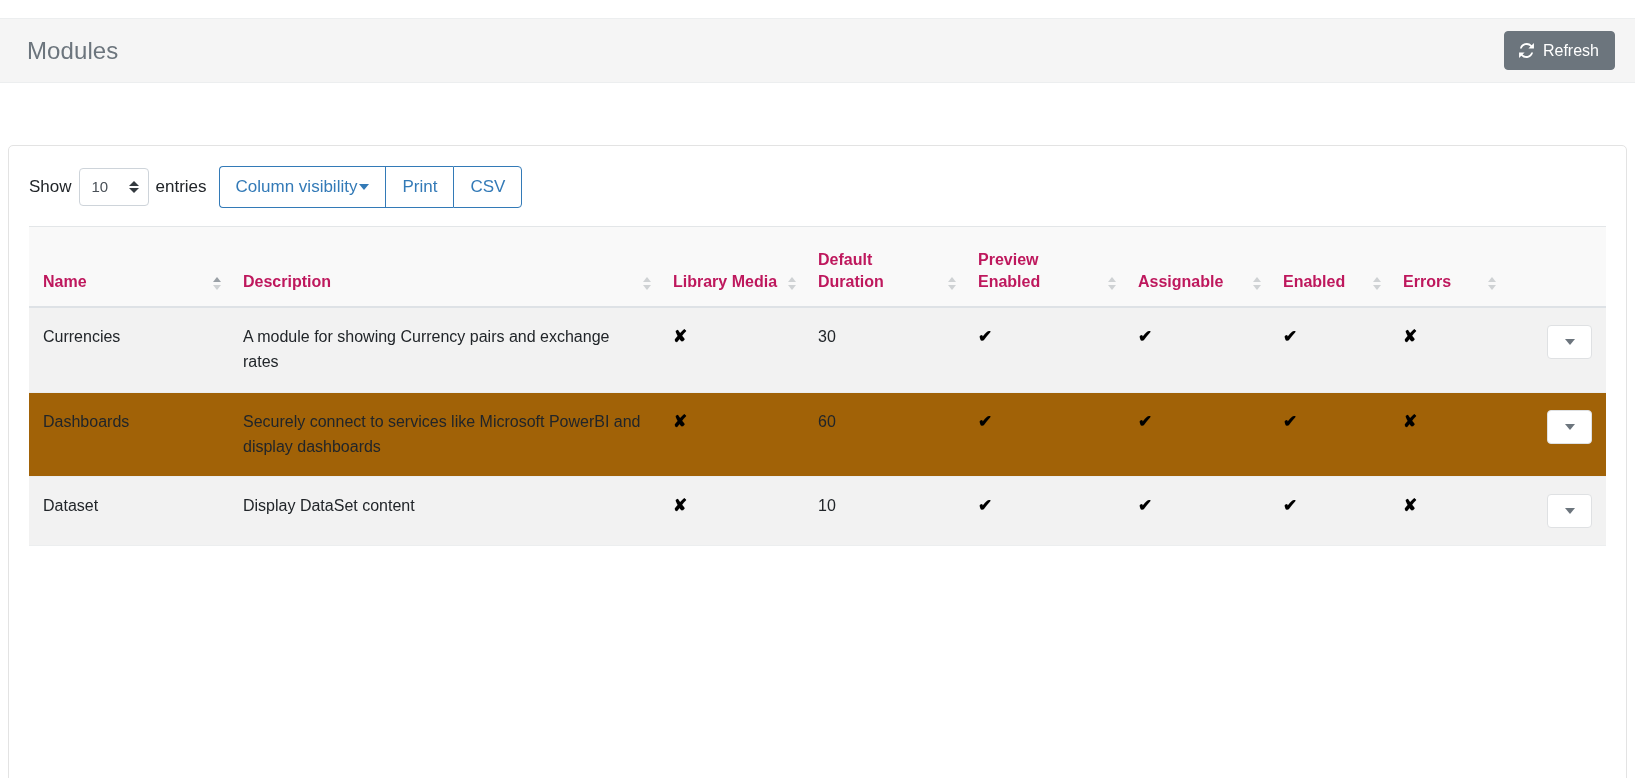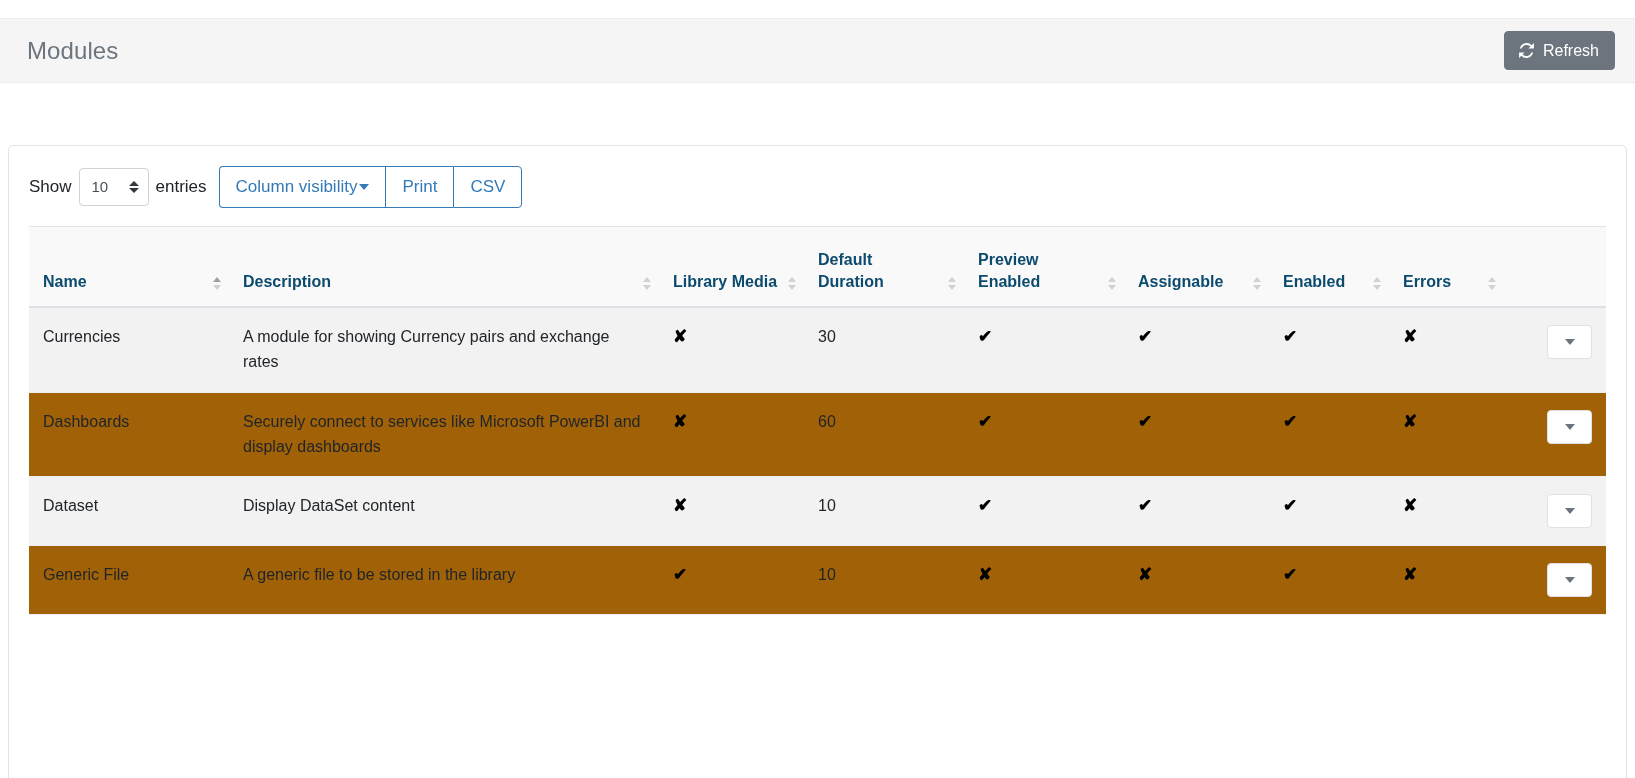--- a/index.html
+++ b/index.html
@@ -151,21 +151,21 @@
     width: 100%;
     border-collapse: collapse;
     table-layout: fixed;
   }
   table.dt thead th {
     background: #f9f9f9;
     border-top: 1px solid #e3e6e8;
     border-bottom: 2px solid #dee2e6;
     font-size: 16px;
     font-weight: bold;
-    color: #0c4a6e;
+    color: #be185d;
     text-align: left;
     vertical-align: bottom;
     padding: 22px 22px 14px 14px;
     position: relative;
     cursor: pointer;
     line-height: 1.35;
   }
   table.dt thead th .sort-arrows {
     position: absolute;
     right: 8px;
@@ -394,30 +394,17 @@
             <td class="c-icon"><span class="glyph">✘</span></td>
             <td class="c-dur">10</td>
             <td class="c-icon"><span class="glyph">✔</span></td>
             <td class="c-icon"><span class="glyph">✔</span></td>
             <td class="c-icon"><span class="glyph">✔</span></td>
             <td class="c-icon"><span class="glyph">✘</span></td>
             <td class="c-actions"><button class="btn-row-dd">
                 <span class="caret"></span>
               </button></td>
           </tr>
-          <tr class="even">
-            <td class="c-name">Generic File</td>
-            <td class="c-desc">A generic file to be stored in the library</td>
-            <td class="c-icon"><span class="glyph">✔</span></td>
-            <td class="c-dur">10</td>
-            <td class="c-icon"><span class="glyph">✘</span></td>
-            <td class="c-icon"><span class="glyph">✘</span></td>
-            <td class="c-icon"><span class="glyph">✔</span></td>
-            <td class="c-icon"><span class="glyph">✘</span></td>
-            <td class="c-actions"><button class="btn-row-dd">
-                <span class="caret"></span>
-              </button></td>
-          </tr>
         </tbody>
     </table>
 
   </div>
 </div>
 
 </body></html>

